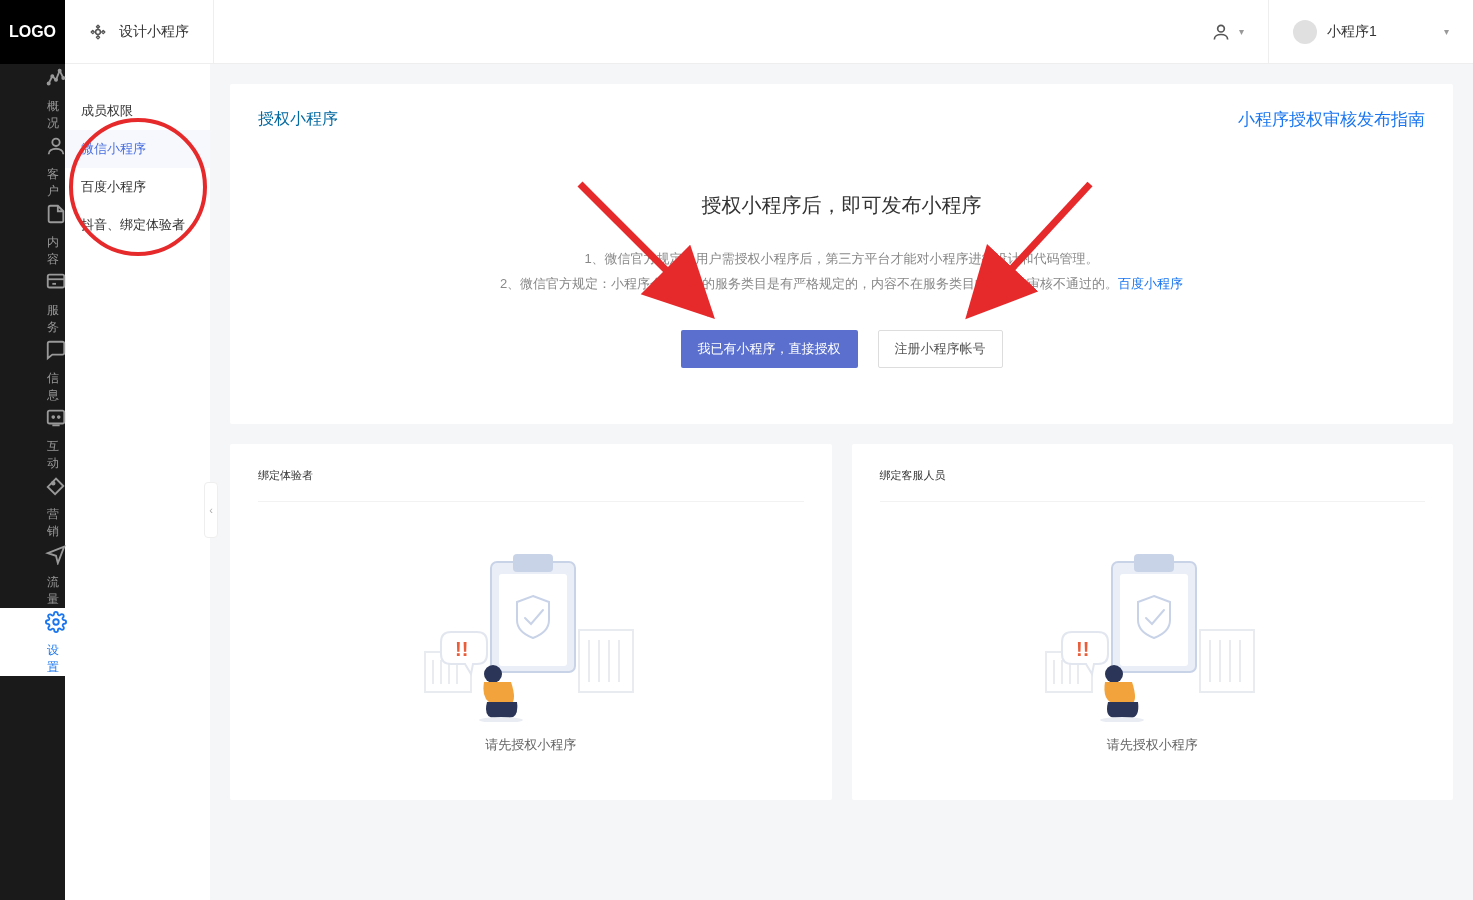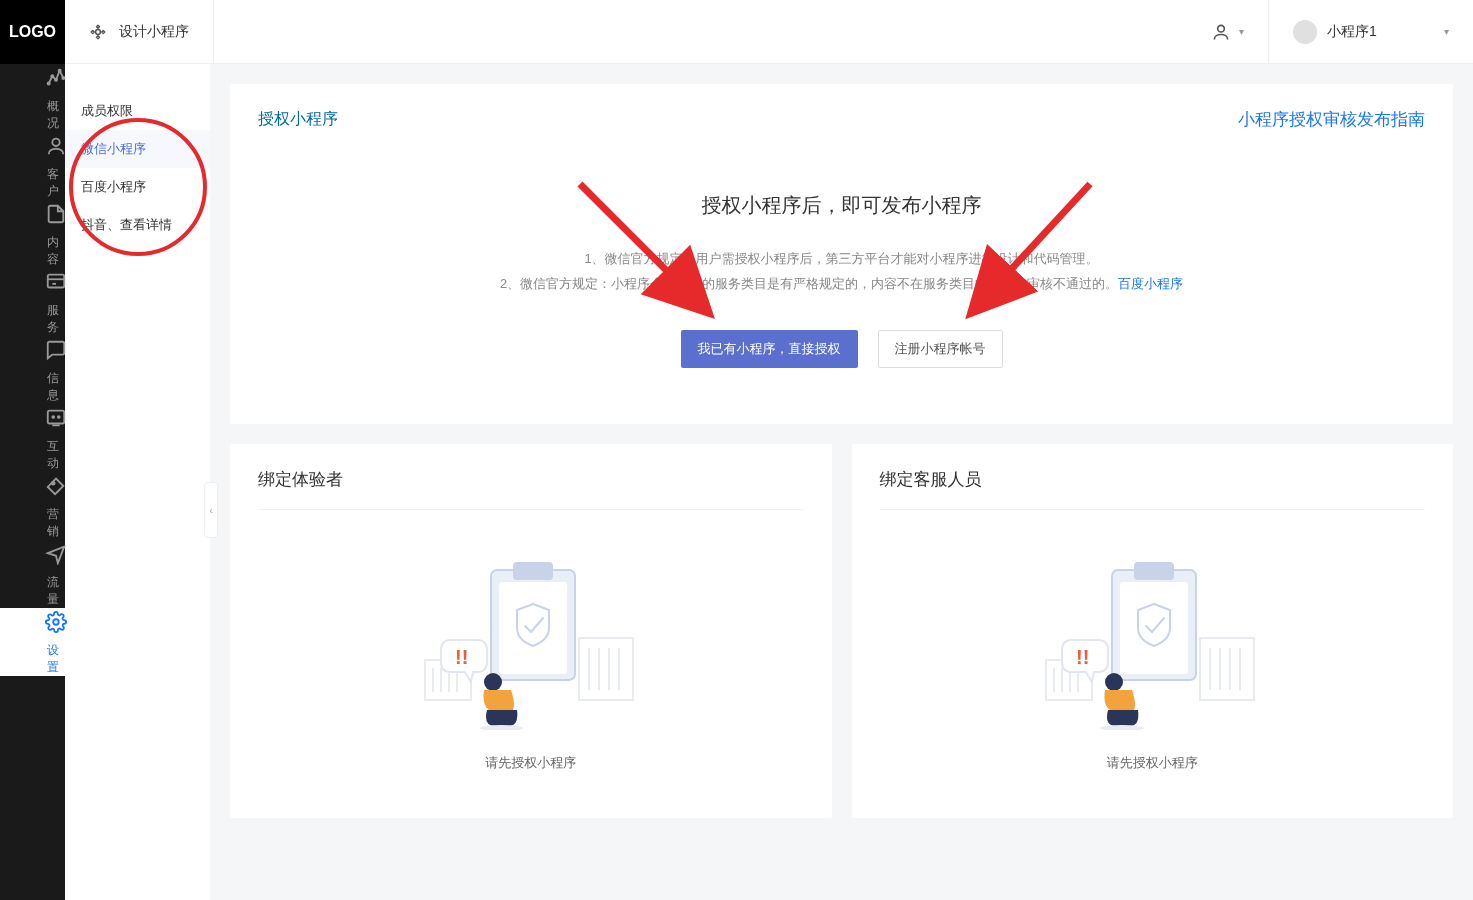--- a/index.html
+++ b/index.html
@@ -47,23 +47,23 @@
     .btn { padding: 9px 16px; font-size: 13px; border-radius: 2px; cursor: pointer; border: 1px solid transparent; }
     .btn-primary { background: #5a6fce; color: #fff; }
     .btn-outline { background: #fff; border-color: #ddd; color: #555; }
     
     
     .arrow { position: absolute; pointer-events: none; }
     
     
     .row-2 { display: flex; gap: 20px; }
     .panel-half { flex: 1; padding: 24px 28px 36px; }
-    .half-header { font-size: 17px; color: #333; font-weight: 500; padding-bottom: 18px; border-bottom: 1px solid #f2f2f2; margin-bottom: 20px; }
+    .half-header { font-size: 11px; color: #333; font-weight: 500; padding-bottom: 18px; border-bottom: 1px solid #f2f2f2; margin-bottom: 20px; }
     .empty-state { text-align: center; padding: 10px 0 10px; }
-    .empty-text { font-size: 13px; color: #666; margin-top: 24px; }
+    .empty-text { font-size: 13px; color: #666; margin-top: 14px; }
     
     
     .illus { position: relative; width: 220px; height: 190px; margin: 0 auto; }
     
     .auth-wrap { position: relative; }
   </style>
 </head>
 <body>
 
 <div class="sidebar-dark">
@@ -161,21 +161,21 @@
     <span>小程序1</span>
     <span class="chevron-down" style="margin-left:auto">▾</span>
   </div>
 </div>
 
 <div class="sub-sidebar">
   <div id="sub-items">
       <div class="sub-item">成员权限</div>
       <div class="sub-item selected">微信小程序</div>
       <div class="sub-item">百度小程序</div>
-      <div class="sub-item">抖音、查看详情</div>
+      <div class="sub-item">抖音、绑定体验者</div>
     </div>
   <div class="red-circle"></div>
   <div class="collapse-toggle">‹</div>
 </div>
 
 <div class="main">
   <div class="panel panel-main auth-wrap">
     <div class="panel-header">
       <div class="panel-title">授权小程序</div>
       <div class="panel-link">小程序授权审核发布指南</div>

